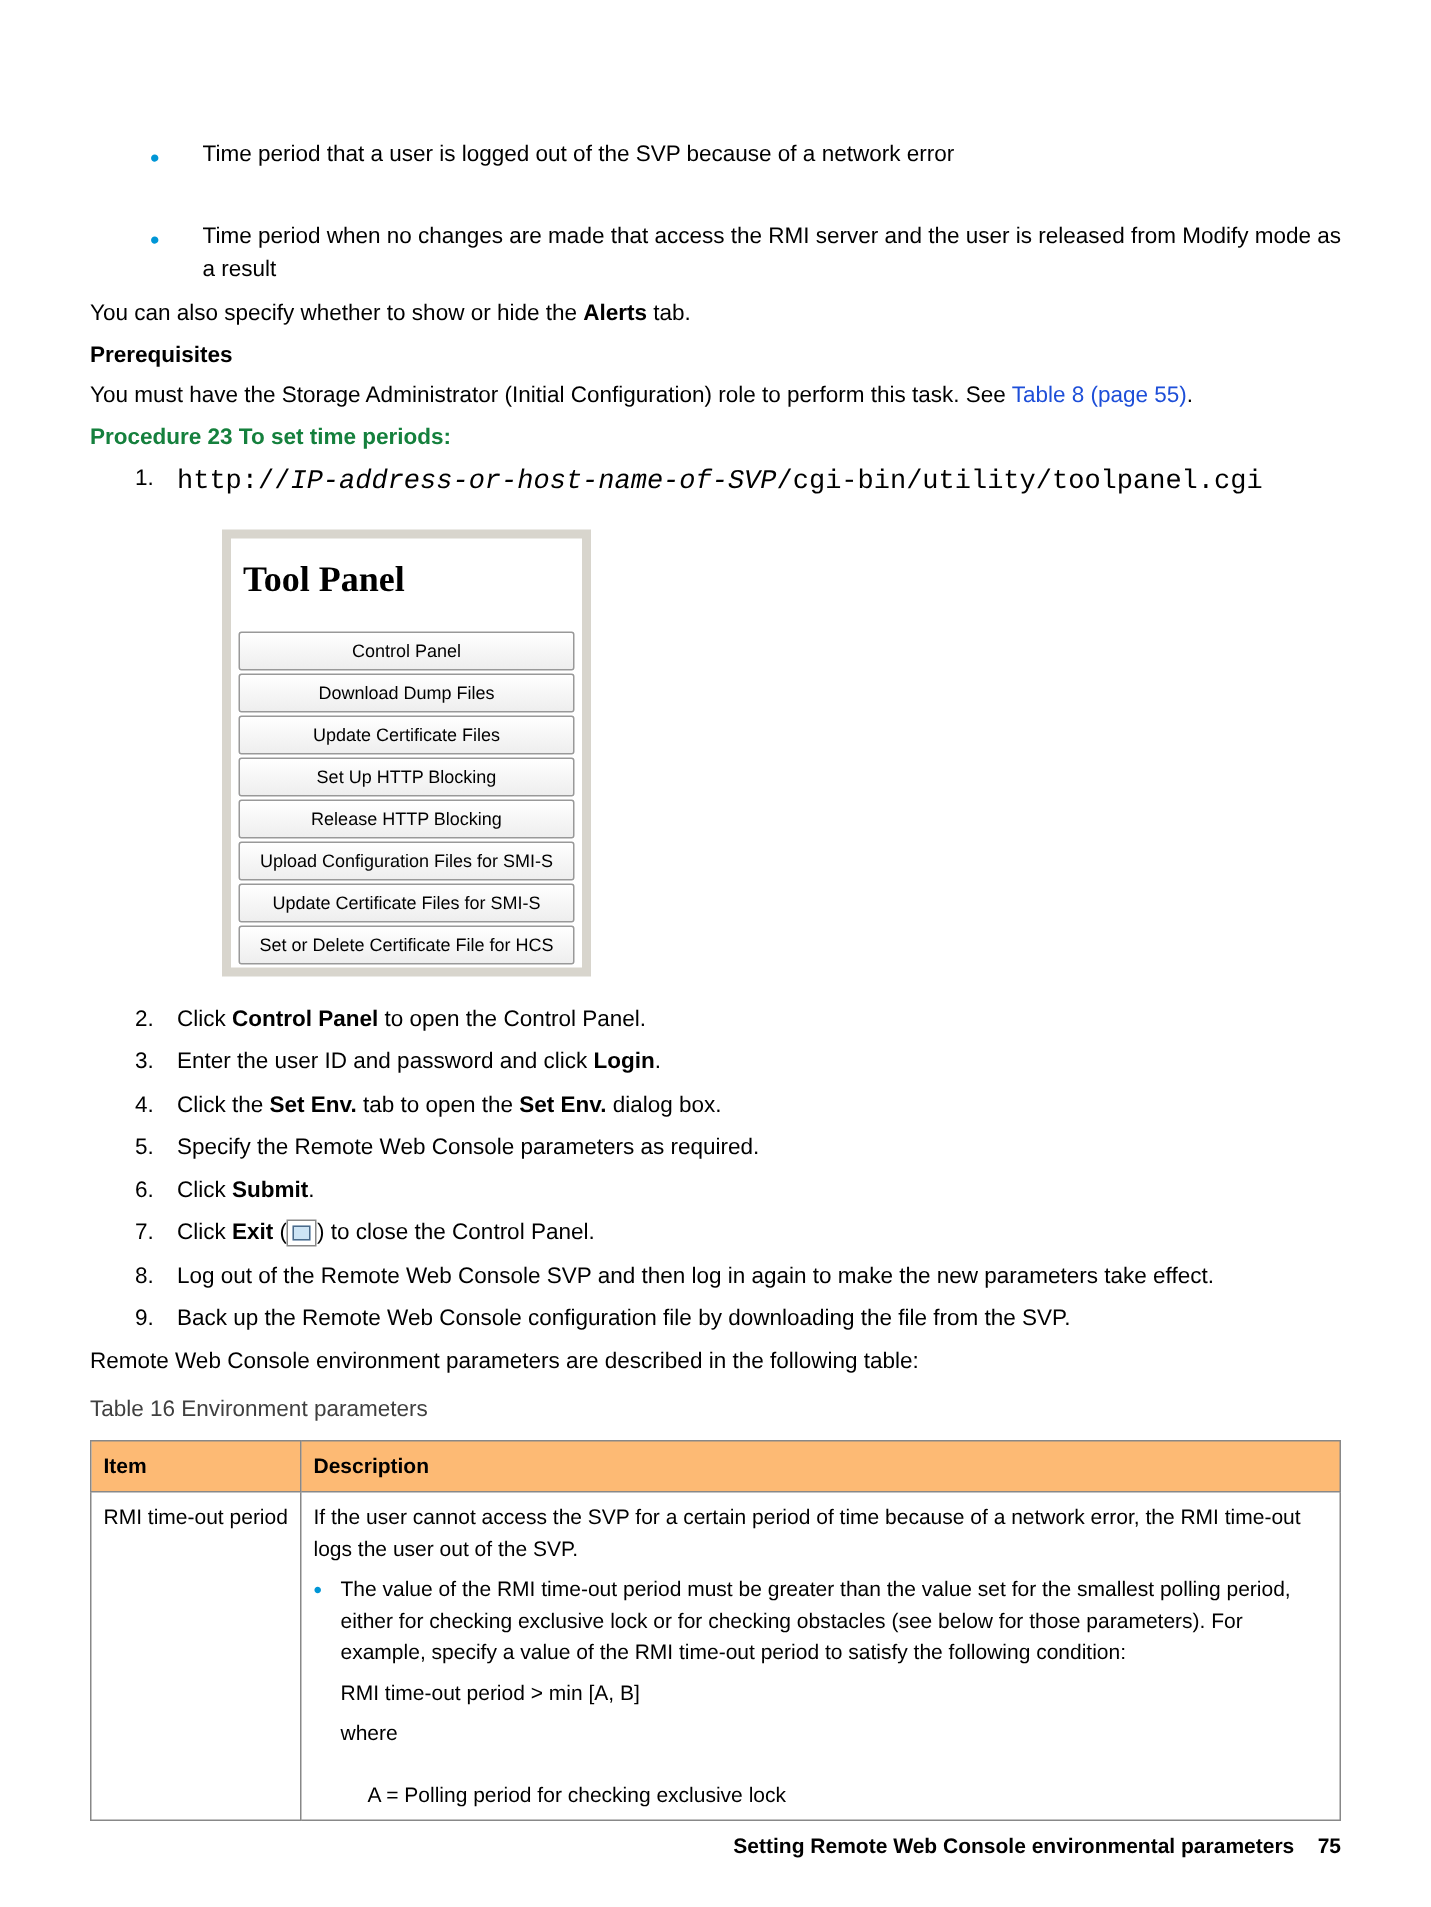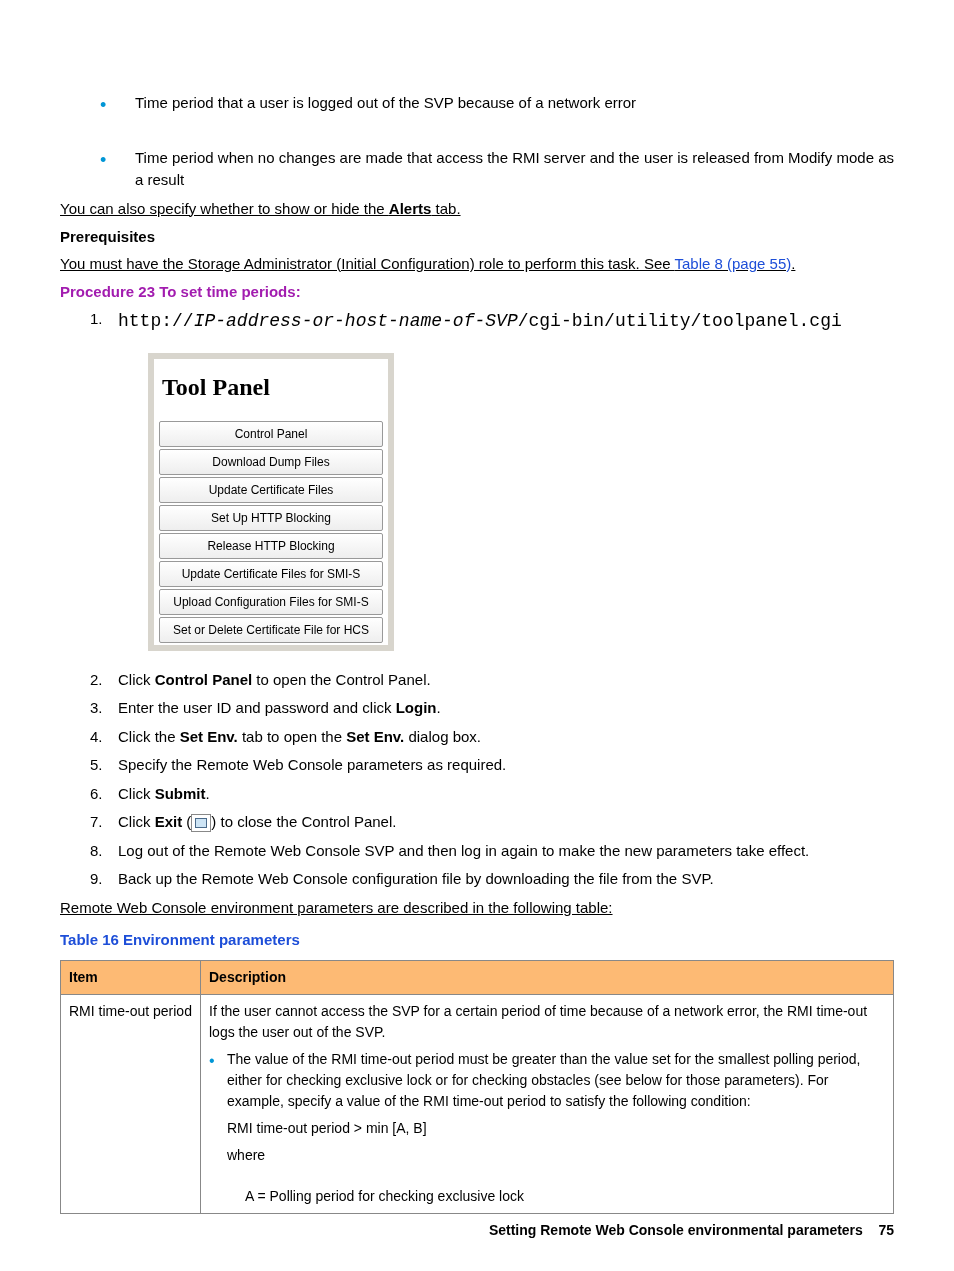--- a/index.html
+++ b/index.html
@@ -12,25 +12,25 @@
     width: 954px;
     padding: 60px 60px 40px 60px;
     position: relative;
     min-height: 1271px;
   }
   ul.top { list-style: none; margin: 0 0 6px 40px; }
   ul.top li { position: relative; padding-left: 35px; margin-bottom: 4px; margin-top: 32px; }
   ul.top li::before {
     content: "•"; color: #0096D6; position: absolute; left: 0; font-size: 18px;
   }
-  p.norm { margin: 0 0 6px 0; text-decoration: underline; }
+  p.norm { margin: 0 0 6px 0; }
   .bold { font-weight: bold; }
   .prereq-head { font-weight: bold; margin: 6px 0 4px 0; }
   a.link { color: #1d4ed8; text-decoration: none; }
-  .proc-head { color: #a21caf; font-weight: bold; margin: 0 0 4px 0; }
+  .proc-head { color: #15803d; font-weight: bold; margin: 0 0 4px 0; }
   ol.steps { list-style: none; counter-reset: step; margin: 0 0 6px 30px; }
   ol.steps > li { counter-increment: step; position: relative; padding-left: 28px; margin-bottom: 6px; }
   ol.steps > li::before { content: counter(step) "."; position: absolute; left: 0; }
   .url-line { font-family: "Courier New", monospace; font-size: 18px; margin-top: 4px; }
   .url-italic { font-style: italic; }
   .tool-panel-wrap { margin: 18px 0 18px 30px; }
   .tool-panel {
     border: 6px solid #d8d5cd;
     background: #fff;
     width: 246px;
@@ -62,21 +62,21 @@
     background: #fff;
   }
   .exit-icon::after {
     content: "";
     position: absolute;
     left: 3px; top: 3px;
     width: 10px; height: 8px;
     border: 1px solid #4a6a8a;
     background: #cde4f5;
   }
-  .table-caption { color: #1d4ed8; font-weight: bold; margin: 10px 0 8px 0; }
+  .table-caption { color: #404040; font-weight: normal; margin: 10px 0 8px 0; }
   table.env { border-collapse: collapse; width: 100%; font-size: 14px; }
   table.env th, table.env td { border: 1px solid #888; padding: 6px 8px; text-align: left; vertical-align: top; }
   table.env th { font-weight: bold; background: #fdba74; }
   td.descell ul { list-style: none; margin: 6px 0 4px 0; }
   td.descell ul li { position: relative; padding-left: 18px; }
   td.descell ul li::before { content: "•"; color: #0096D6; position: absolute; left: 0; font-size: 16px; }
   .ind1 { margin-left: 18px; margin-top: 6px; }
   .ind2 { margin-left: 36px; margin-top: 20px; }
   .footer { position: absolute; bottom: 30px; width: 834px; text-align: right; font-size: 14px; font-weight: bold; }
 </style>
@@ -105,22 +105,22 @@
       <span>http://</span><span class="url-italic">IP-address-or-host-name-of-SVP</span><span>/cgi-bin/utility/toolpanel.cgi</span>
     </div>
     <div class="tool-panel-wrap">
       <div class="tool-panel">
         <div class="tool-panel-title">Tool Panel</div>
         <div class="tp-btn">Control Panel</div>
         <div class="tp-btn">Download Dump Files</div>
         <div class="tp-btn">Update Certificate Files</div>
         <div class="tp-btn">Set Up HTTP Blocking</div>
         <div class="tp-btn">Release HTTP Blocking</div>
+        <div class="tp-btn">Upload Configuration Files for SMI-S</div>
         <div class="tp-btn">Update Certificate Files for SMI-S</div>
-        <div class="tp-btn">Upload Configuration Files for SMI-S</div>
         <div class="tp-btn">Set or Delete Certificate File for HCS</div>
       </div>
     </div>
   </li>
   <li>
     <span>Click </span><span class="bold">Control Panel</span><span> to open the Control Panel.</span>
   </li>
   <li>
     <span>Enter the user ID and password and click </span><span class="bold">Login</span><span>.</span>
   </li>

